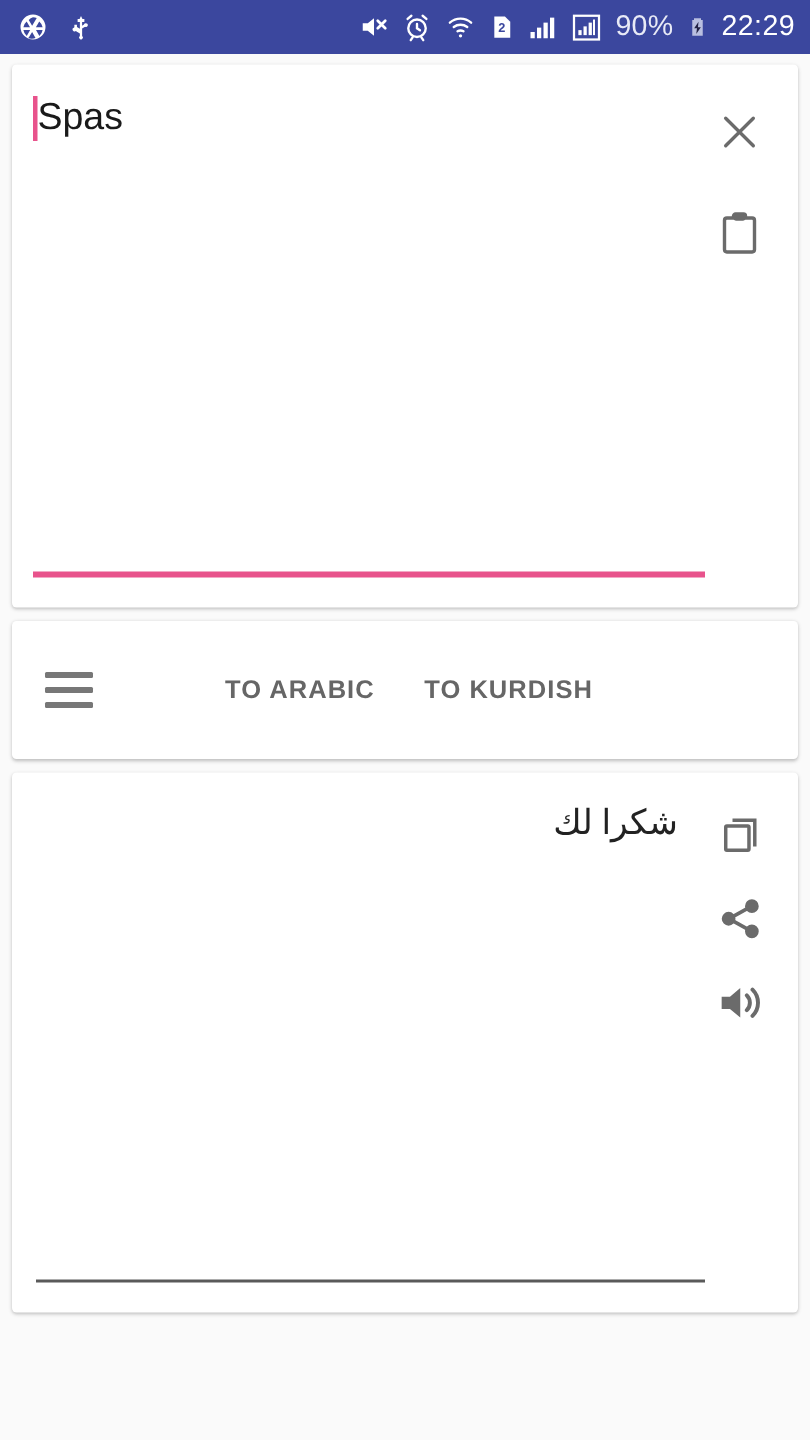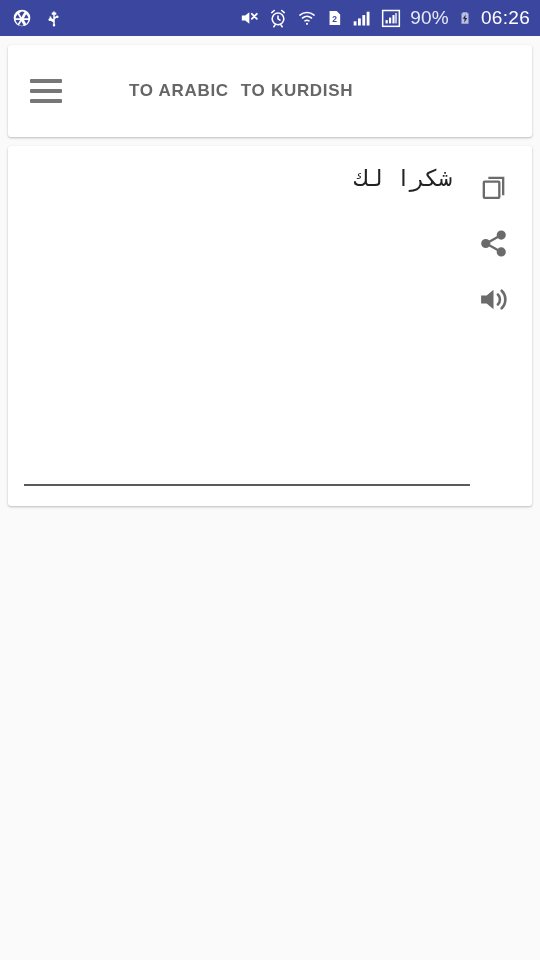--- a/index.html
+++ b/index.html
@@ -127,20 +127,21 @@
   }
 
   
   .toolbar-card {
     margin-top: 9px;
     height: 92px;
     flex: 0 0 auto;
     display: flex;
     align-items: center;
     overflow: hidden;
+    gap: 21px;
   }
   .hamburger {
     width: 52px;
     height: 52px;
     margin-left: 12px;
     display: flex;
     flex-direction: column;
     justify-content: center;
     align-items: center;
     gap: 6px;
@@ -179,21 +180,21 @@
   .output-text {
     position: absolute;
     left: 16px;
     top: 18px;
     right: 80px;
     font-size: 23px;
     color: #222222;
     line-height: 32px;
     direction: rtl;
     text-align: right;
-    font-family: Liberation Mono, monospace;
+    font-family: Liberation Serif, serif;
   }
   .output-text-inner {
     display: inline-block;
     direction: rtl;
     unicode-bidi: embed;
   }
   .output-actions {
     position: absolute;
     right: 18px;
     top: 20px;
@@ -278,24 +279,47 @@
           </g>
         </svg>
       </span>
       <span class="sb-text">90%</span>
       <span class="sb-icon">
         <svg width="14" height="20" viewBox="0 0 24 24">
           <path d="M8 2h8v2h2v18H6V4h2z" fill="#b9bfe0"></path>
           <path d="M13.2 6l-5 7.4h3.2L10.6 20l5.2-7.8h-3.3z" fill="#222244"></path>
         </svg>
       </span>
-      <span class="sb-time">06:26</span>
+      <span class="sb-time">22:29</span>
     </div>
   </div>
 
+  <div class="card input-card">
+    <div class="input-text-wrap">
+      <span class="caret"></span>
+      <span class="input-text">Spas</span>
+    </div>
+
+    <div class="input-actions">
+      <button class="icon-btn" aria-label="clear">
+        <svg width="34" height="34" viewBox="0 0 24 24" fill="none" stroke="currentColor" stroke-width="1.6" stroke-linecap="round">
+          <path d="M5.5 5.5l13 13M18.5 5.5l-13 13"></path>
+        </svg>
+      </button>
+      <button class="icon-btn" aria-label="paste">
+        <svg width="32" height="32" viewBox="0 0 24 24" fill="none" stroke="currentColor" stroke-width="1.7">
+          <rect x="4.5" y="4" width="15" height="17" rx="1.2"></rect>
+          <path d="M9 4V3a1 1 0 0 1 1-1h4a1 1 0 0 1 1 1v1" fill="currentColor"></path>
+          <rect x="9" y="2" width="6" height="3.4" rx="1.4" fill="currentColor" stroke="none"></rect>
+        </svg>
+      </button>
+    </div>
+
+    <div class="underline-pink"></div>
+  </div>
 
   <div class="card toolbar-card">
     <div class="hamburger">
       <span></span>
       <span></span>
       <span></span>
     </div>
     <button class="lang-btn" id="btn-to-arabic">TO ARABIC</button>
     <button class="lang-btn" id="btn-to-kurdish">TO KURDISH</button>
   </div>

